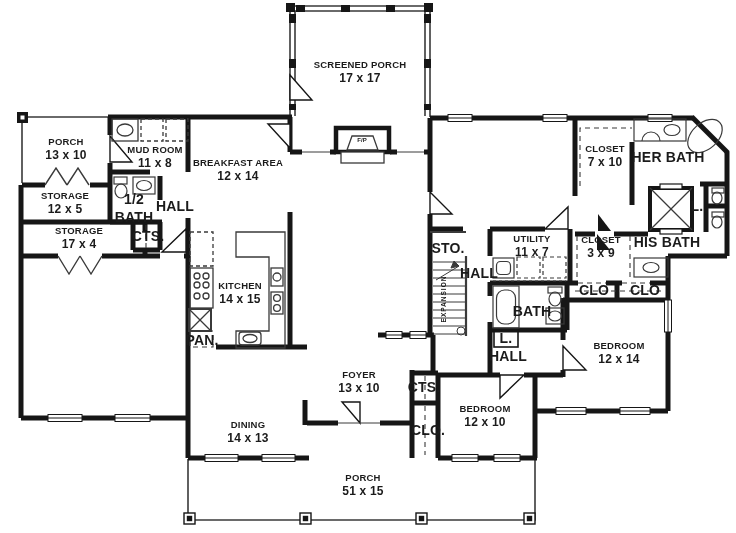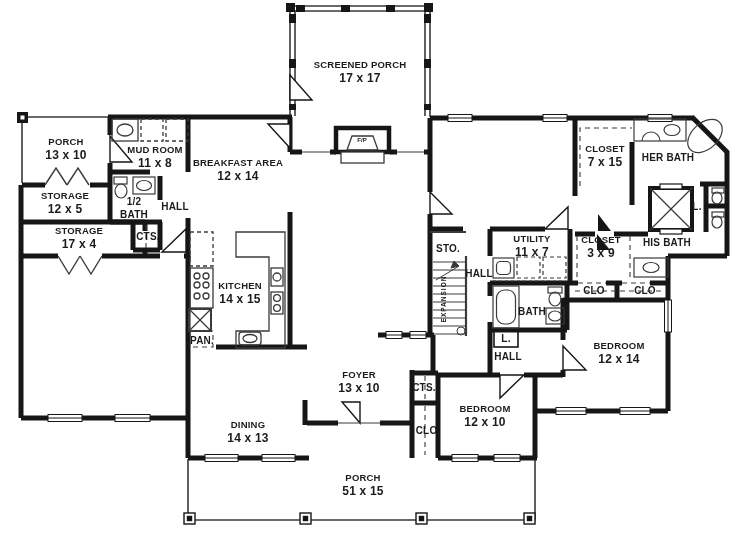--- a/index.html
+++ b/index.html
@@ -8,21 +8,21 @@
     font-family:"Liberation Sans",sans-serif;
   }
   .plan svg{position:absolute;left:0;top:0;}
   .room-label{
     position:absolute;transform:translate(-50%,-50%);
     text-align:center;color:#1b1b1b;font-weight:bold;
     white-space:nowrap;line-height:1.25;letter-spacing:.2px;z-index:5;
   }
   .rn{font-size:9.5px;text-align:center;}
   .rd{font-size:12px;}
-  .sm{font-size:10px;text-align:center;}
+  .sm{font-size:14px;text-align:center;}
   .xs{font-size:6px;letter-spacing:0;}
   .vert{transform:translate(-50%,-50%) rotate(-90deg);font-size:6.5px;letter-spacing:1px;}
 </style>
 </head>
 <body>
 
 <div class="plan">
 
 <svg width="736" height="533" viewBox="0 0 736 533" xmlns="http://www.w3.org/2000/svg">
 
@@ -371,21 +371,21 @@
 <div class="room-label" style="left:240px;top:293px">
   <div class="rn">KITCHEN</div>
   <div class="rd">14 x 15</div>
 </div>
 <div class="room-label sm" style="left:202px;top:341px">PAN.</div>
 <div class="room-label sm" style="left:448px;top:249px">STO.</div>
 <div class="room-label sm" style="left:479px;top:274px">HALL</div>
 <div class="room-label vert" style="left:444px;top:299px">EXPANSION</div>
 <div class="room-label" style="left:605px;top:156px">
   <div class="rn">CLOSET</div>
-  <div class="rd">7 x 15</div>
+  <div class="rd">7 x 10</div>
 </div>
 <div class="room-label sm" style="left:668px;top:158px">HER BATH</div>
 <div class="room-label sm" style="left:697px;top:207px">L.</div>
 <div class="room-label sm" style="left:667px;top:243px">HIS BATH</div>
 <div class="room-label" style="left:532px;top:246px">
   <div class="rn">UTILITY</div>
   <div class="rd">11 x 7</div>
 </div>
 <div class="room-label" style="left:601px;top:247px">
   <div class="rn">CLOSET</div>

